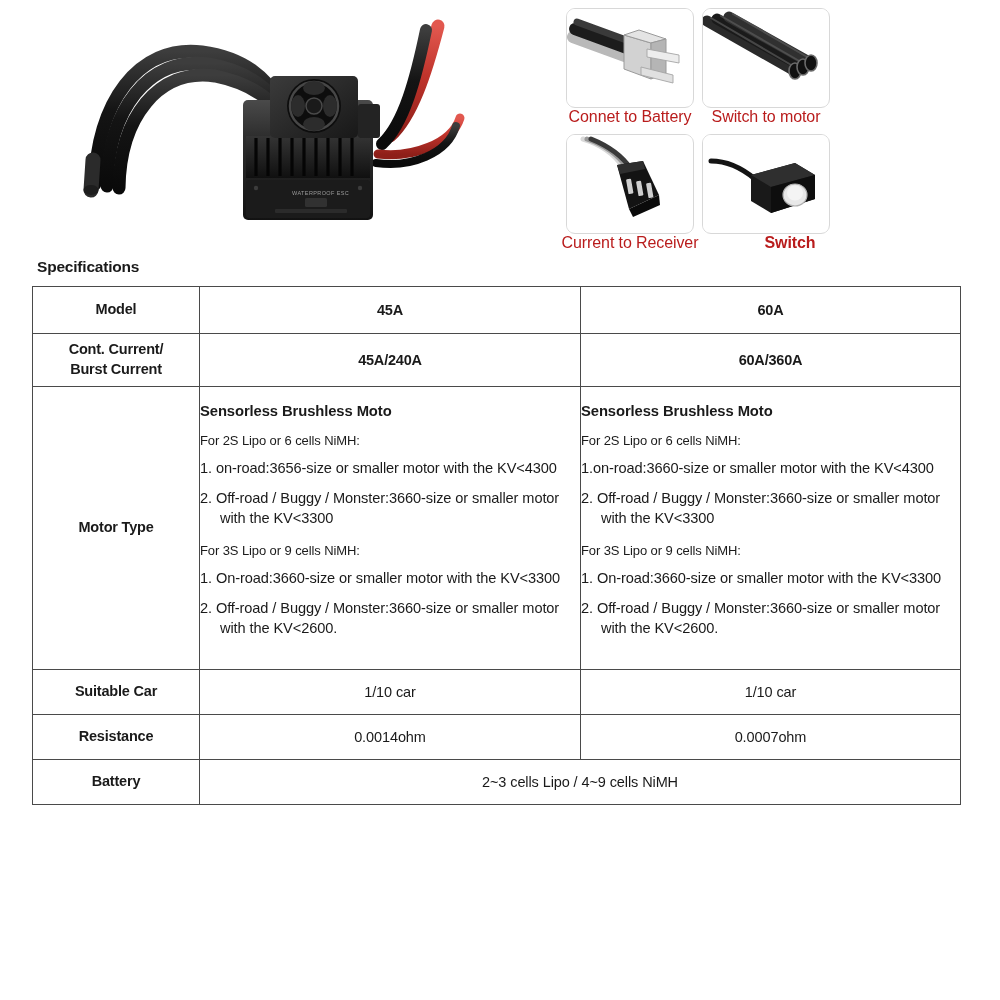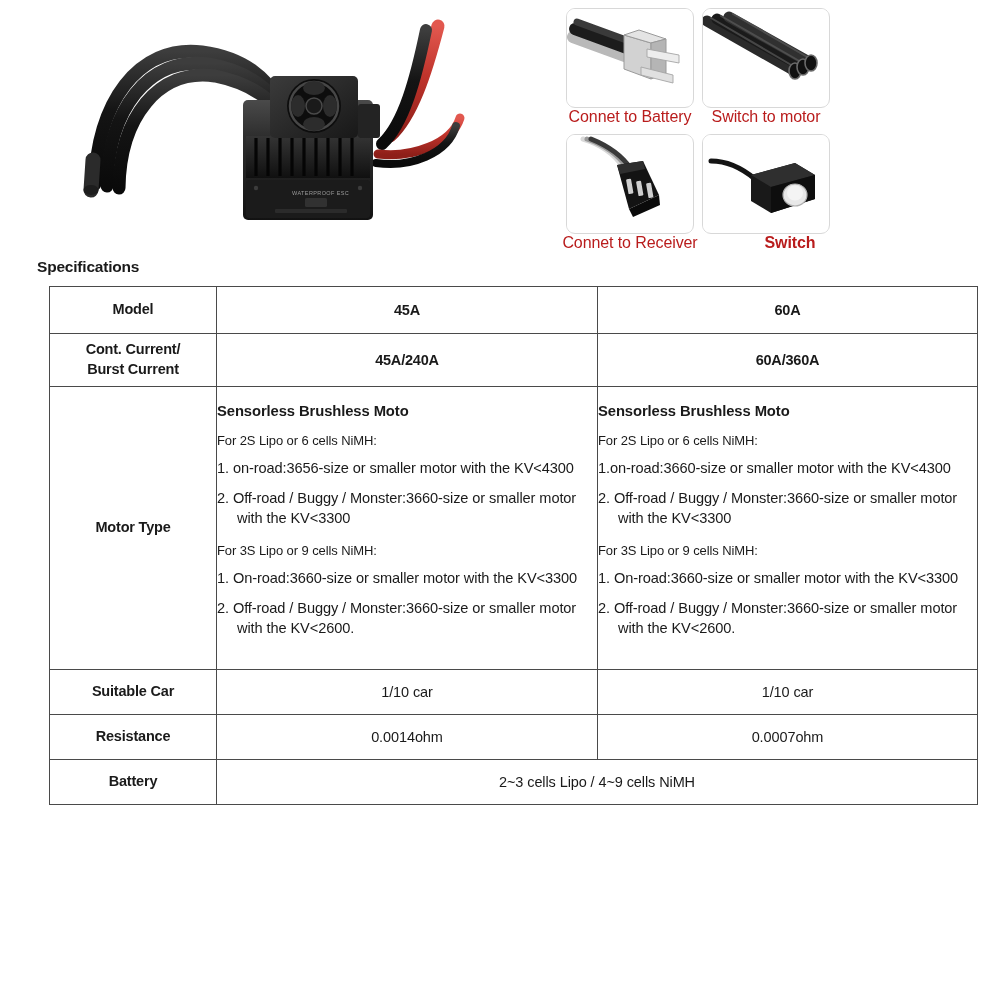--- a/index.html
+++ b/index.html
@@ -67,21 +67,21 @@
     position: absolute;
     left: 37px; top: 258px;
     font-size: 15.5px;
     font-weight: bold;
     letter-spacing: -0.2px;
   }
 
   
   #spec-table {
     position: absolute;
-    left: 49px; top: 286px;
+    left: 32px; top: 286px;
     width: 928px;
     border-collapse: collapse;
     table-layout: fixed;
     background: #fff;
   }
   #spec-table td {
     border: 1.4px solid #4a4a4a;
     padding: 0;
     vertical-align: middle;
     background: #ffffff;
@@ -298,21 +298,21 @@
         <path d="M62 74 L92 60 L93 70 L66 82 Z" fill="#0a0a0a"></path>
 
         <g fill="#cfcfcf">
           <rect x="60" y="44" width="5" height="15" rx="1" transform="rotate(-10 62 50)"></rect>
           <rect x="70" y="46" width="5" height="15" rx="1" transform="rotate(-10 72 52)"></rect>
           <rect x="80" y="48" width="5" height="15" rx="1" transform="rotate(-10 82 54)"></rect>
         </g>
       </g>
     </svg>
   </div>
-  <div class="thumb-label" id="thumb-label-receiver">Connet to Receiver</div>
+  <div class="thumb-label" id="thumb-label-receiver">Current to Receiver</div>
 
   <div class="thumb-card" id="thumb-card-switch">
     <svg width="125" height="97" viewBox="0 0 125 97" xmlns="http://www.w3.org/2000/svg">
       <rect width="125" height="97" fill="#fff"></rect>
       <g>
         <path d="M8 26 C 26 26, 40 34, 52 44" stroke="#141414" stroke-width="5" fill="none" stroke-linecap="round"></path>
 
         <path d="M48 40 L92 28 L112 40 L112 64 L68 78 L48 66 Z" fill="#191919"></path>
         <path d="M48 40 L92 28 L112 40 L68 52 Z" fill="#2f2f2f"></path>
         <path d="M68 52 L112 40 L112 64 L68 78 Z" fill="#0e0e0e"></path>

